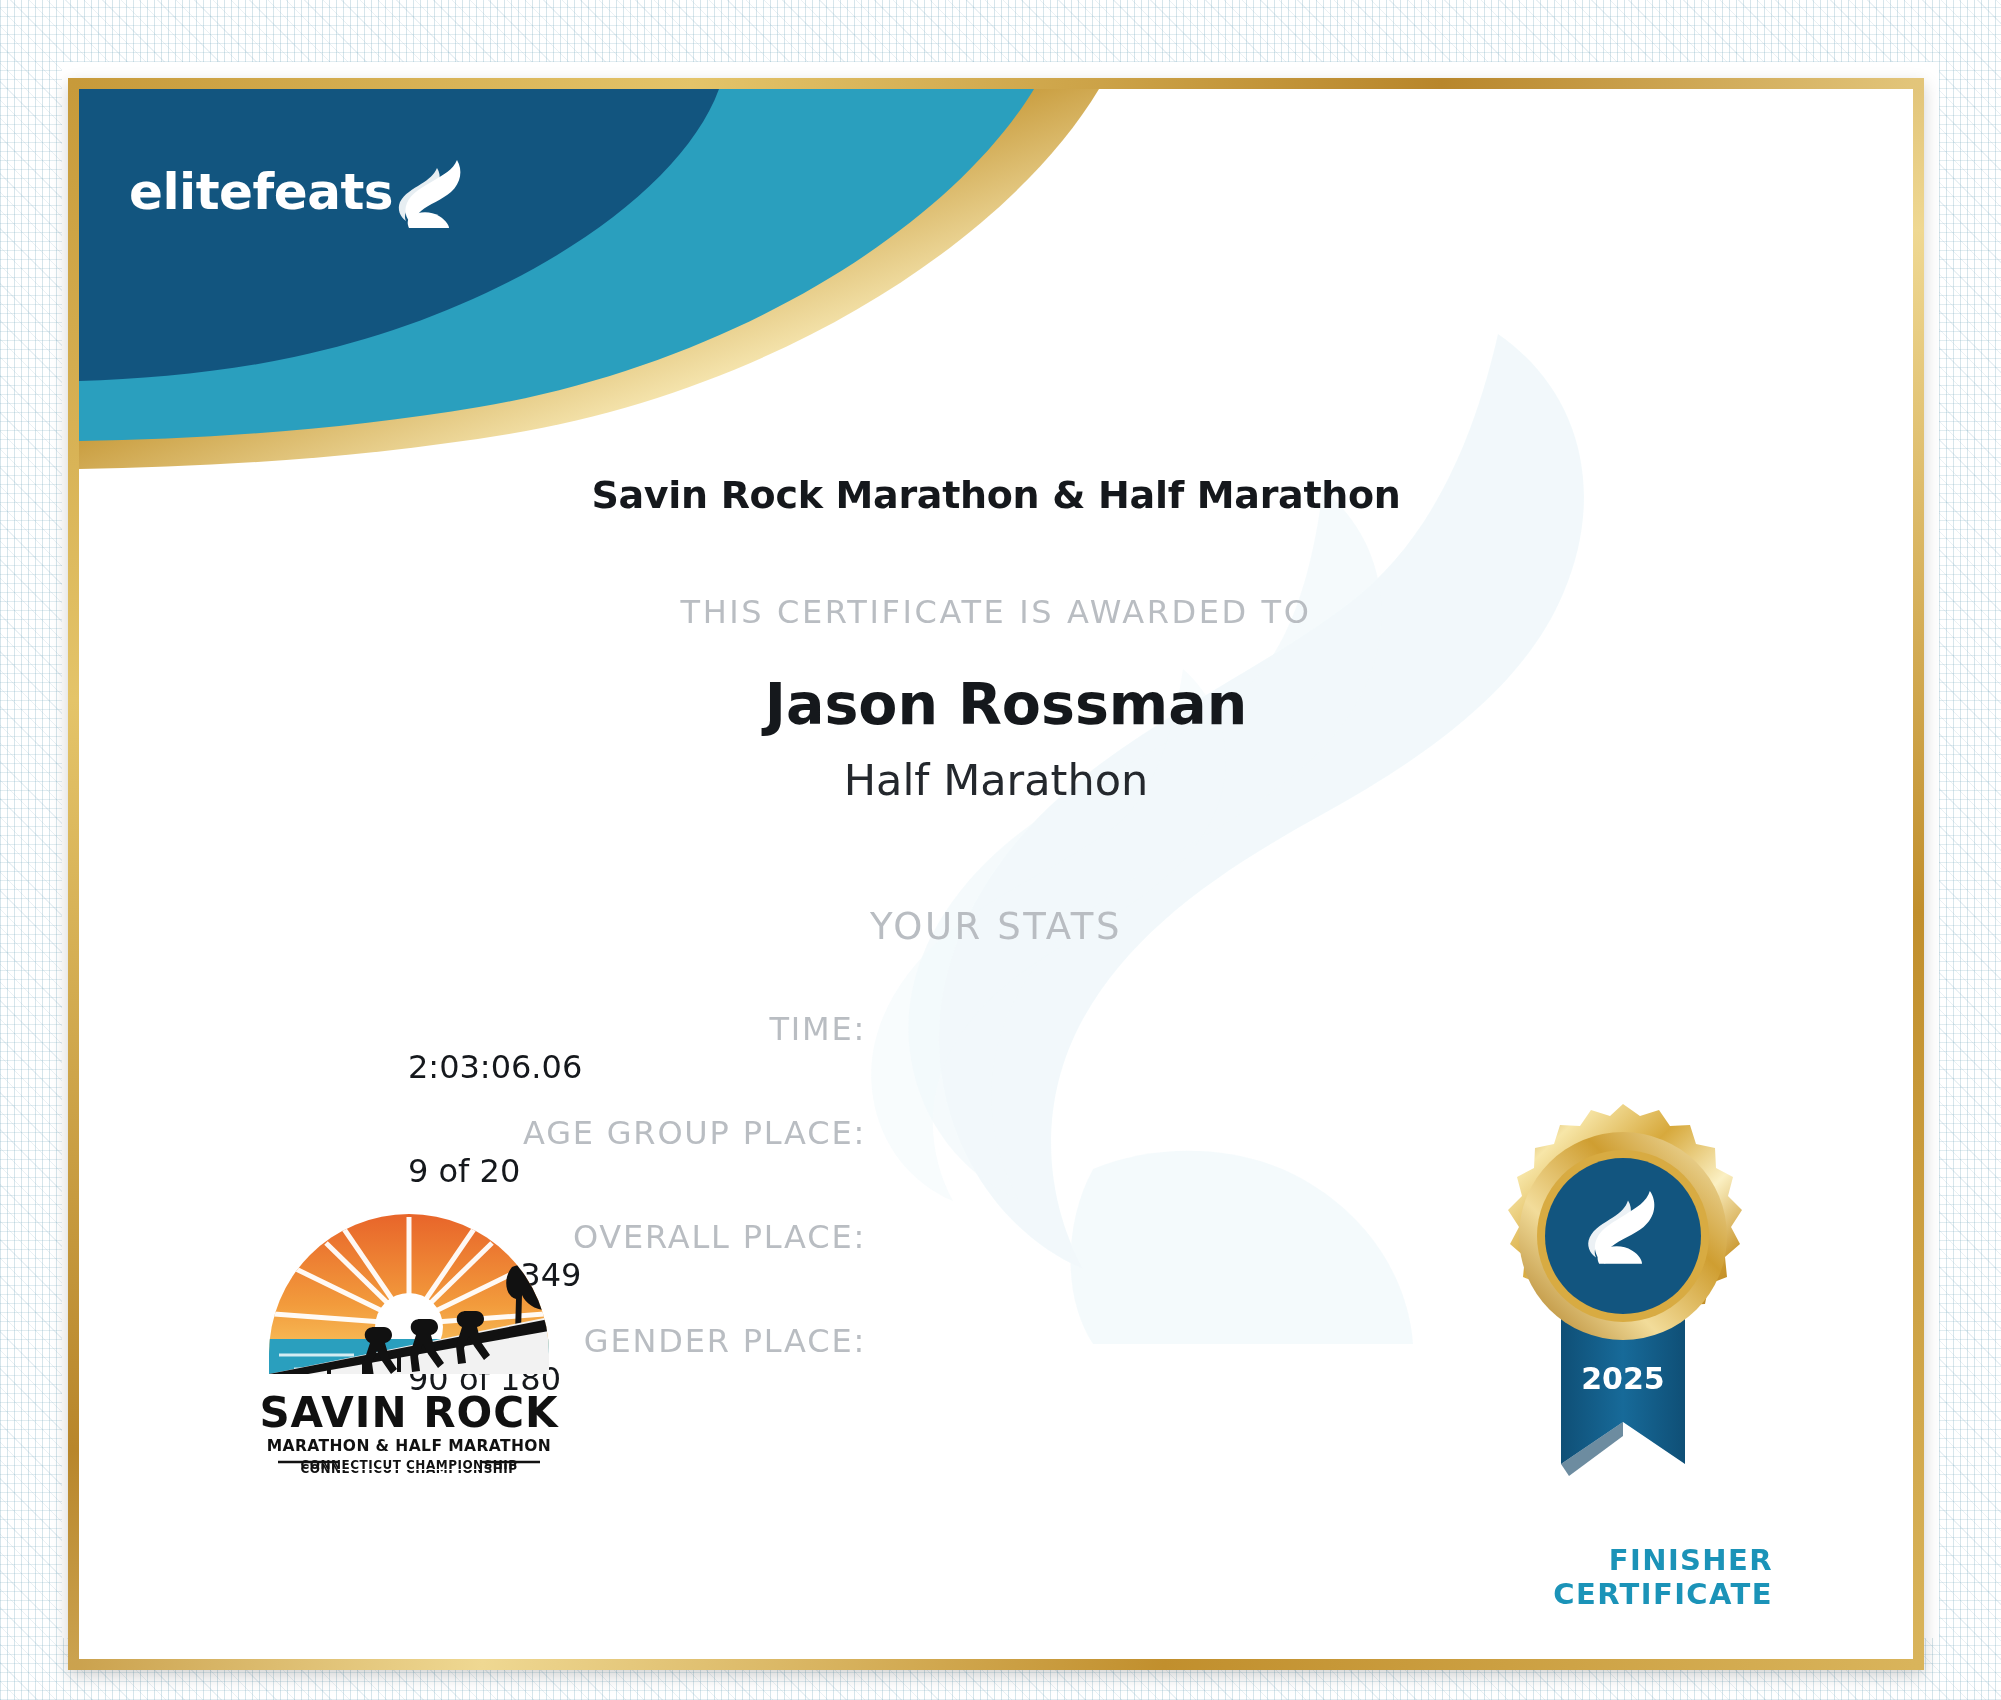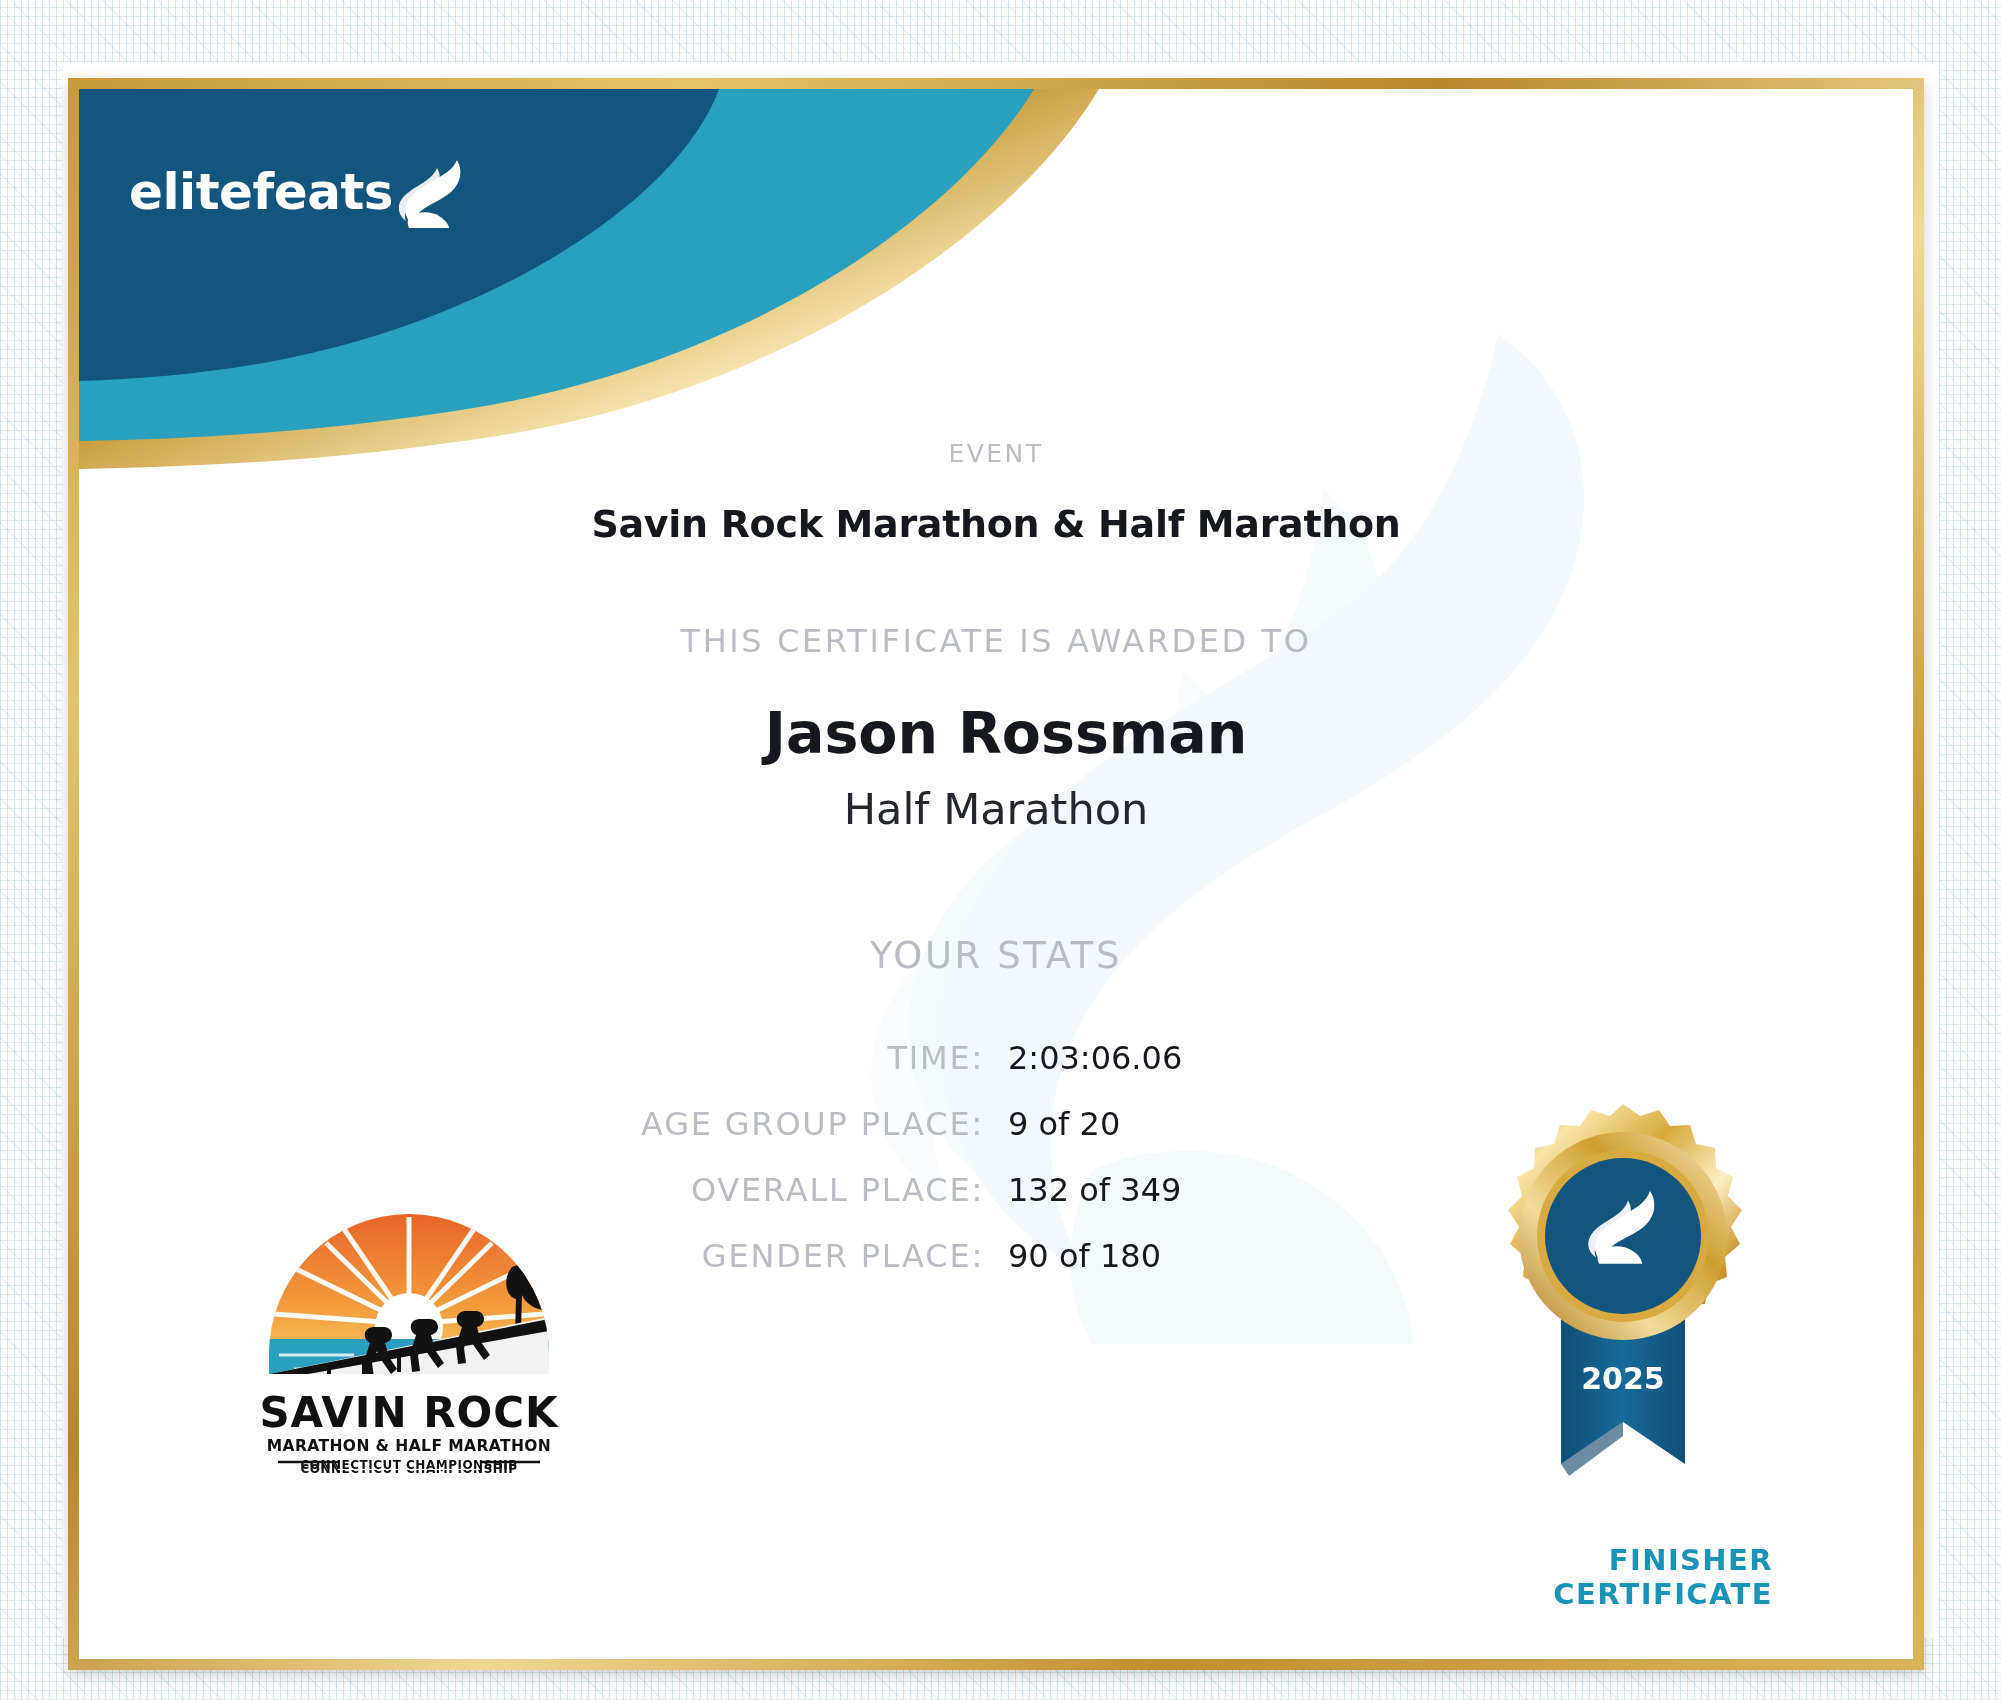--- a/index.html
+++ b/index.html
@@ -149,20 +149,21 @@
     display: flex;
     flex-direction: column;
     gap: 28px;
     align-items: center;
   }
   .stat-row {
     width: 1200px;
     display: flex;
     justify-content: center;
     align-items: baseline;
+    flex-direction: column;
   }
   .stat-label {
     font-family: "DejaVu Sans", sans-serif;
     font-size: 32px;
     color: #b9bdc2;
     letter-spacing: 1.8px;
     text-align: right;
     width: 470px;
     padding-right: 12px;
   }
@@ -246,21 +247,20 @@
       <svg width="70" height="72" viewBox="0 0 70 72">
         <g fill="#ffffff">
           <path d="M60 4 C66 14 64 27 54 36 C45 44 32 48 24 55 C18 60 16 66 18 70 C10 66 6 56 10 47 C14 37 26 31 36 25 C46 19 56 14 60 4 Z"></path>
           <path d="M40 12 C45 20 43 29 35 36 C28 42 18 46 12 52 C8 56 7 61 9 65 C3 61 0 53 3 46 C7 38 16 33 24 28 C32 23 37 19 40 12 Z" opacity="0.9"></path>
           <path d="M14 60 C22 55 34 55 42 60 C50 65 52 70 52 72 L12 72 C10 68 10 63 14 60 Z"></path>
         </g>
       </svg>
     </div>
 
     <div class="content">
-      <div class="label label-event">EVENT</div>
       <div class="event-name">Savin Rock Marathon &amp; Half Marathon</div>
 
       <div class="label label-awarded">THIS CERTIFICATE IS AWARDED TO</div>
       <div class="recipient">Jason Rossman</div>
       <div class="sub-event">Half Marathon</div>
 
       <div class="label label-stats">YOUR STATS</div>
 
       <div class="stats">
         <div class="stat-row">

